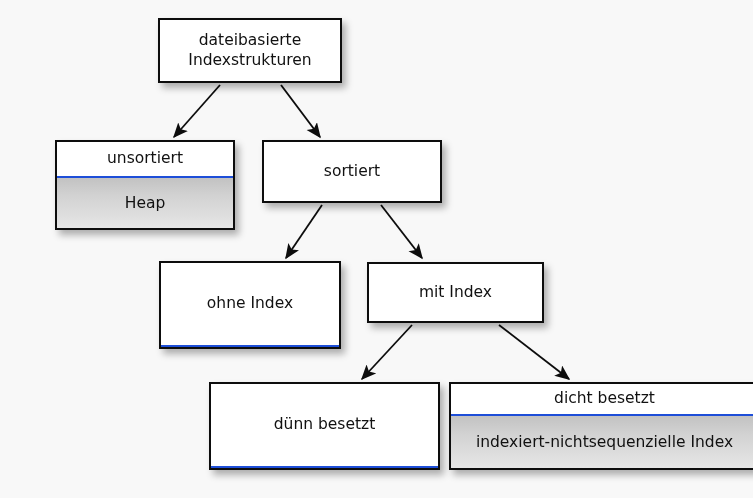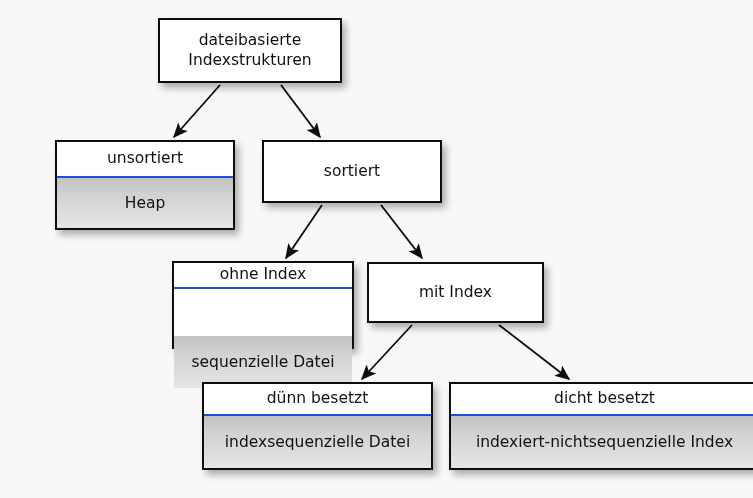--- a/index.html
+++ b/index.html
@@ -93,30 +93,28 @@
         <div class="node-title">dateibasierte
 Indexstrukturen</div>
       </div>
       <div class="node has-sub" style="left: 21px; top: 140px; width: 180px; height: 90px;">
         <div class="node-title">unsortiert</div>
         <div class="node-sub" style="height: 50px;">Heap</div>
       </div>
       <div class="node" style="left: 228px; top: 140px; width: 180px; height: 63px; justify-content: center;">
         <div class="node-title">sortiert</div>
       </div>
-      <div class="node has-sub" style="left: 138px; top: 261px; width: 182px; height: 88px; gap: 47px;">
+      <div class="node has-sub" style="left: 125px; top: 261px; width: 182px; height: 88px; gap: 47px;">
         <div class="node-title">ohne Index</div>
-        <div class="node-sub" style="height: 52px;">sequenzielle Datei</div>
       </div>
       <div class="node" style="left: 333px; top: 262px; width: 177px; height: 61px; justify-content: flex-end;">
         <div class="node-title">mit Index</div>
       </div>
-      <div class="node has-sub" style="left: 168px; top: 382px; width: 231px; height: 88px;">
+      <div class="node has-sub" style="left: 175px; top: 382px; width: 231px; height: 88px;">
         <div class="node-title">dünn besetzt</div>
-        <div class="node-sub" style="height: 52px;">indexsequenzielle Datei</div>
       </div>
       <div class="node has-sub" style="left: 415px; top: 382px; width: 311px; height: 88px;">
         <div class="node-title">dicht besetzt</div>
         <div class="node-sub" style="height: 52px;">indexiert-nichtsequenzielle Index</div>
       </div>
     </div>
 
 </div>
 
 </body></html>

